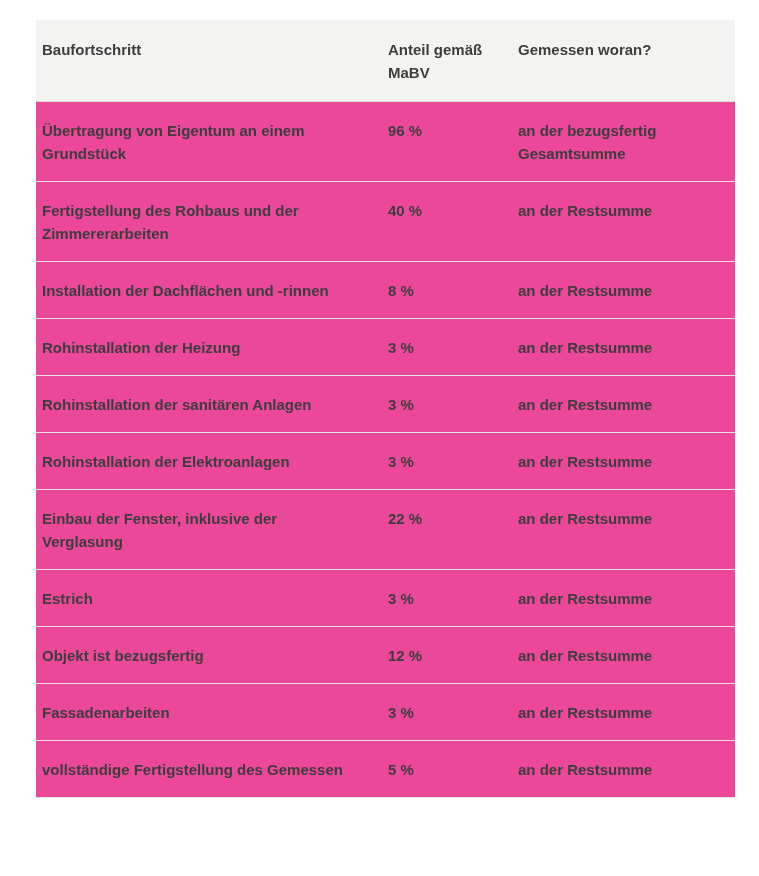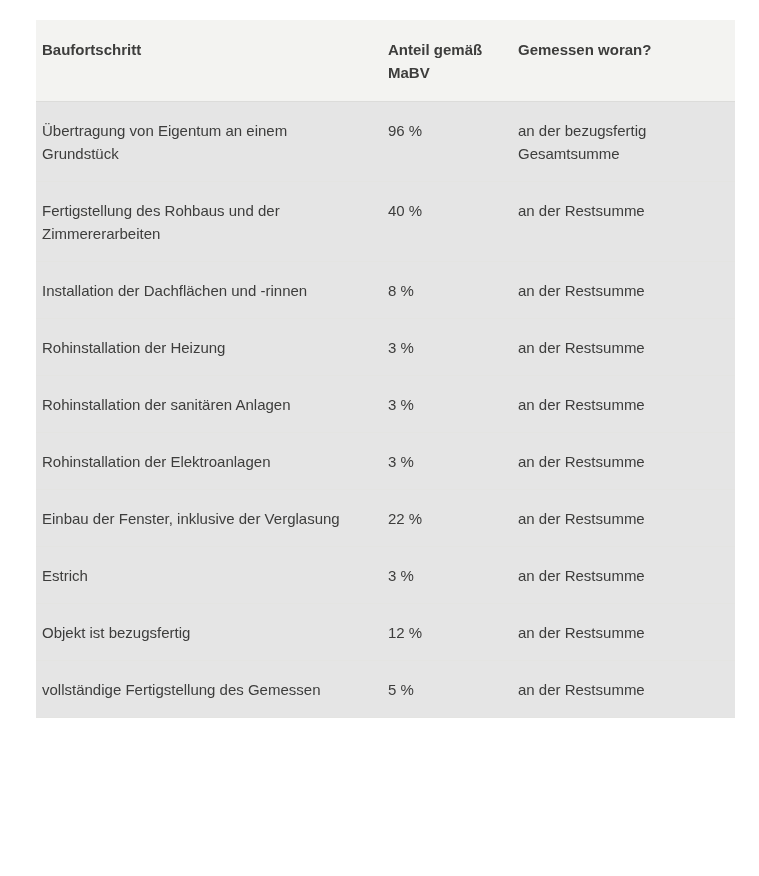--- a/index.html
+++ b/index.html
@@ -34,21 +34,22 @@
     vertical-align: top;
     padding: 18px 16px 17px 0;
     border-bottom: 1px solid #dcdcda;
   }
   table.mabv-table th:first-child { padding-left: 6px; }
 
   table.mabv-table td {
     vertical-align: top;
     padding: 17px 16px 16px 0;
     border-bottom: 1px solid #e4e4e2;
-    background: #e5e5e5;
+    background: #ec4899;
+    font-weight: bold;
   }
   table.mabv-table td:first-child { padding-left: 6px; padding-right: 28px; }
 </style>
 </head>
 <body>
 
 <div class="page">
   <table class="mabv-table">
     <colgroup>
       <col class="c-step">
@@ -111,20 +112,25 @@
     <td>3 %</td>
     <td>an der Restsumme</td>
   </tr>
 
   <tr>
     <td>Objekt ist bezugsfertig</td>
     <td>12 %</td>
     <td>an der Restsumme</td>
   </tr>
 
+  <tr>
+    <td>Fassadenarbeiten</td>
+    <td>3 %</td>
+    <td>an der Restsumme</td>
+  </tr>
 
   <tr>
     <td>vollständige Fertigstellung des Gemessen</td>
     <td>5 %</td>
     <td>an der Restsumme</td>
   </tr>
 </tbody>
   </table>
 </div>
 

